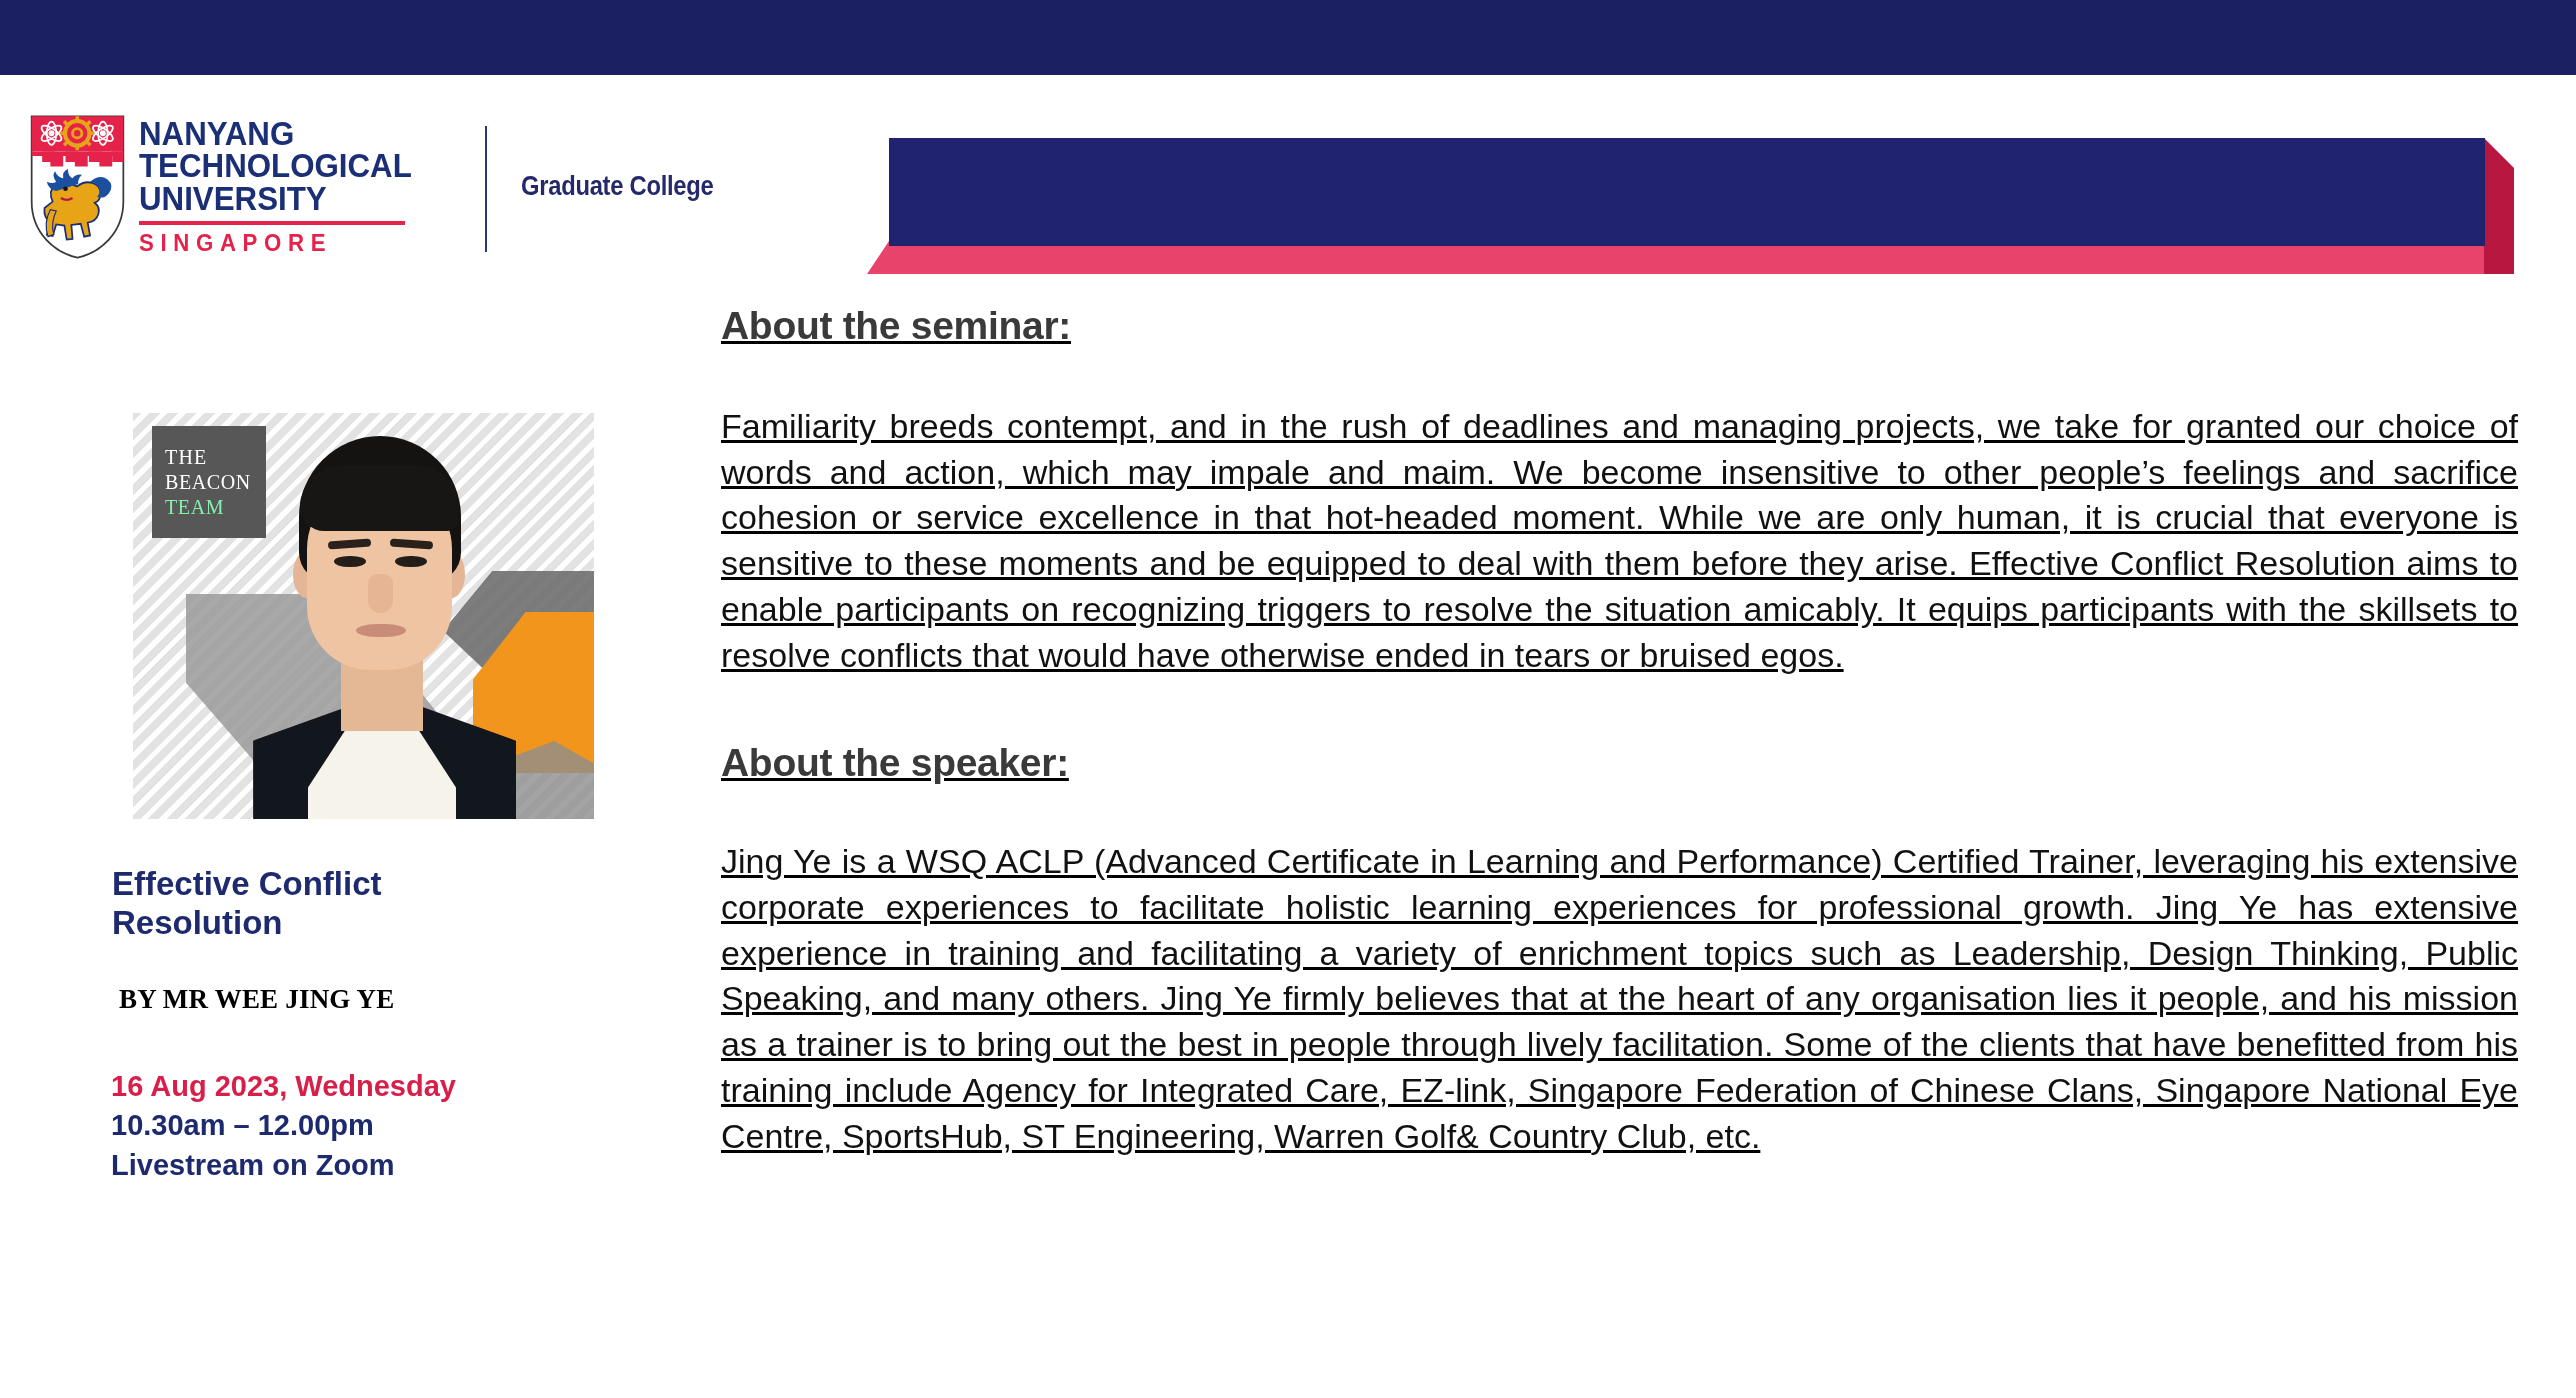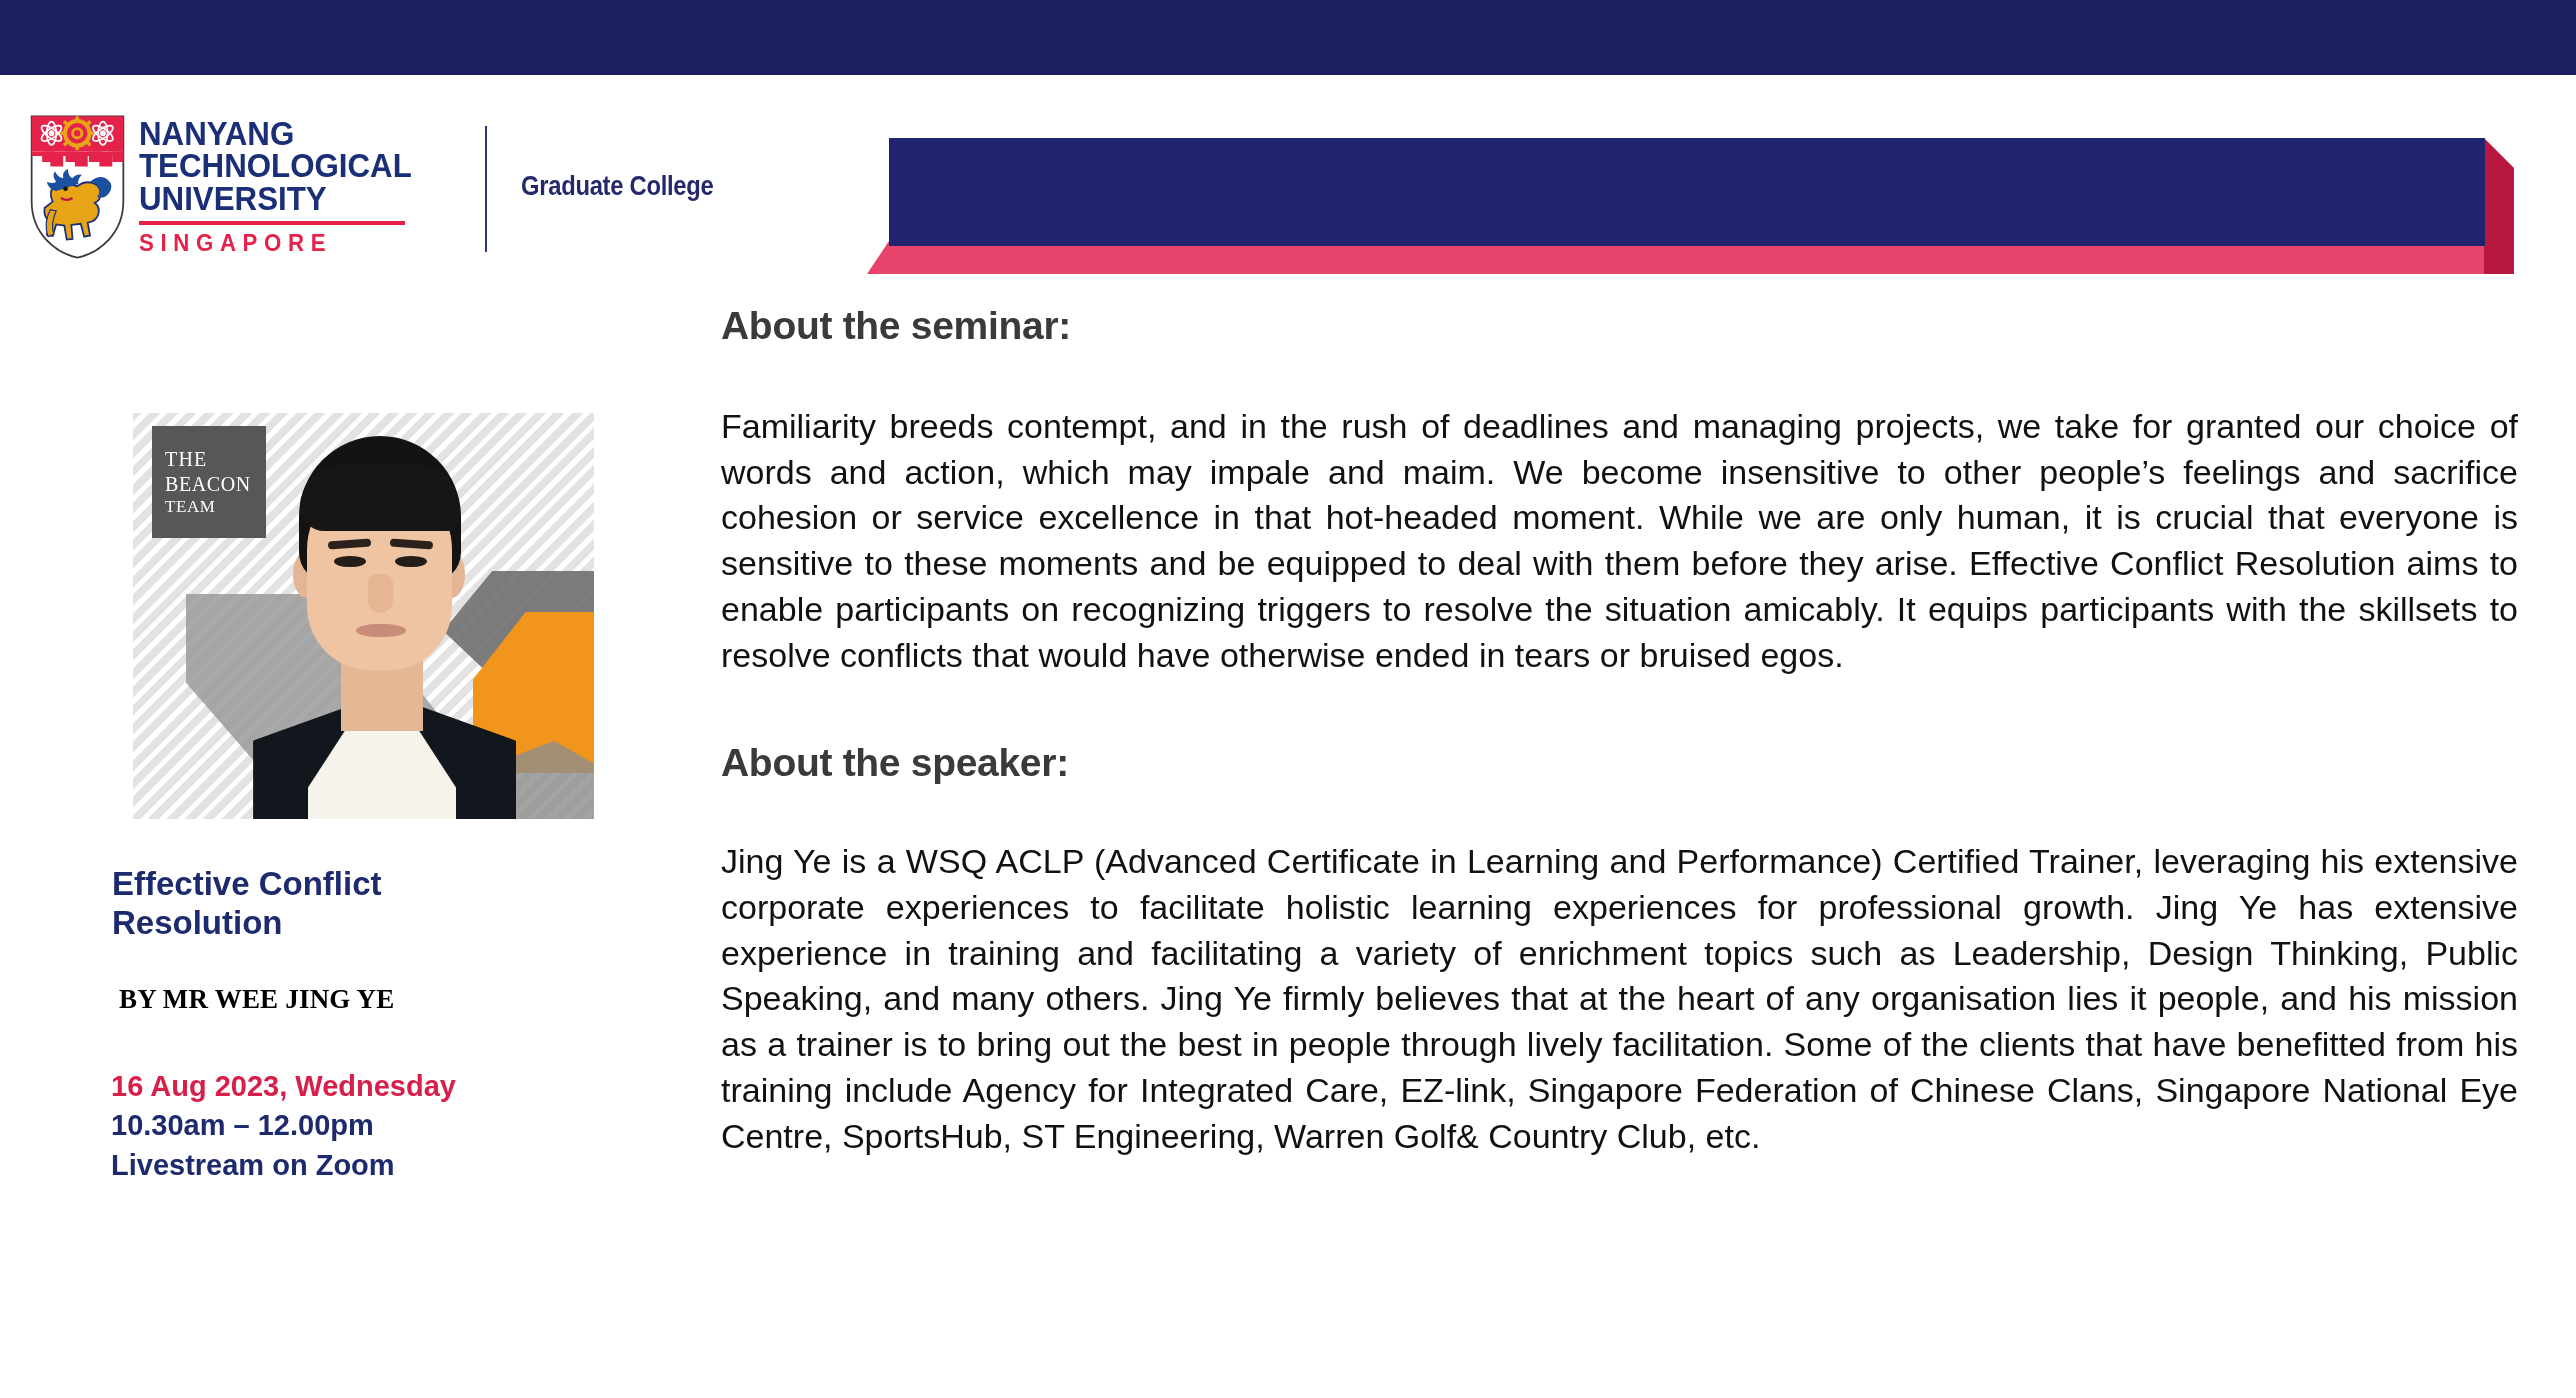--- a/index.html
+++ b/index.html
@@ -192,22 +192,22 @@
   }
   .beacon-l1{
     font-family:"Liberation Serif", serif;color:#fff;
     font-size:20px;letter-spacing:1.2px;line-height:1.28;
   }
   .beacon-l2{
     font-family:"Liberation Serif", serif;color:#fff;
     font-size:20px;letter-spacing:0.6px;line-height:1.22;
   }
   .beacon-l3{
-    font-family:"Liberation Serif", serif;color:#ffffff;
-    font-size:17px;letter-spacing:0.6px;line-height:1.22;
+    font-family:"Liberation Serif", serif;color:#86efac;
+    font-size:20px;letter-spacing:0.6px;line-height:1.22;
   }
 
   .talk-title{
     position:absolute;left:112px;top:865px;width:410px;
     font-family:"Liberation Sans", sans-serif;
     font-weight:bold;color:#1e2a6e;font-size:33px;line-height:1.18;
   }
   .by-line{
     position:absolute;left:119px;top:984px;
     font-family:Liberation Serif, serif;
@@ -217,21 +217,21 @@
     position:absolute;left:111px;top:1067px;width:445px;
     font-family:"Liberation Sans", sans-serif;
     font-weight:bold;font-size:29px;line-height:1.36;
   }
   .when-date{color:#d81f4a;display:block;}
   .when-time{color:#1e2a6e;display:block;}
   .when-mode{color:#1e2a6e;display:block;}
 
   
   .content{
-    position:absolute;left:721px;top:304px;width:1797px;
+    position:absolute;left:721px;top:304px;width:1797px;text-decoration:underline;
   }
   .sec-head{
     font-family:"Liberation Sans", sans-serif;
     font-weight:bold;color:#3a3a3a;font-size:39px;
     letter-spacing:-0.3px;margin:0;
   }
   .body-par{
     font-family:"Liberation Sans", sans-serif;
     color:#111111;font-size:34px;line-height:1.345;
     text-align:justify;margin:0;

